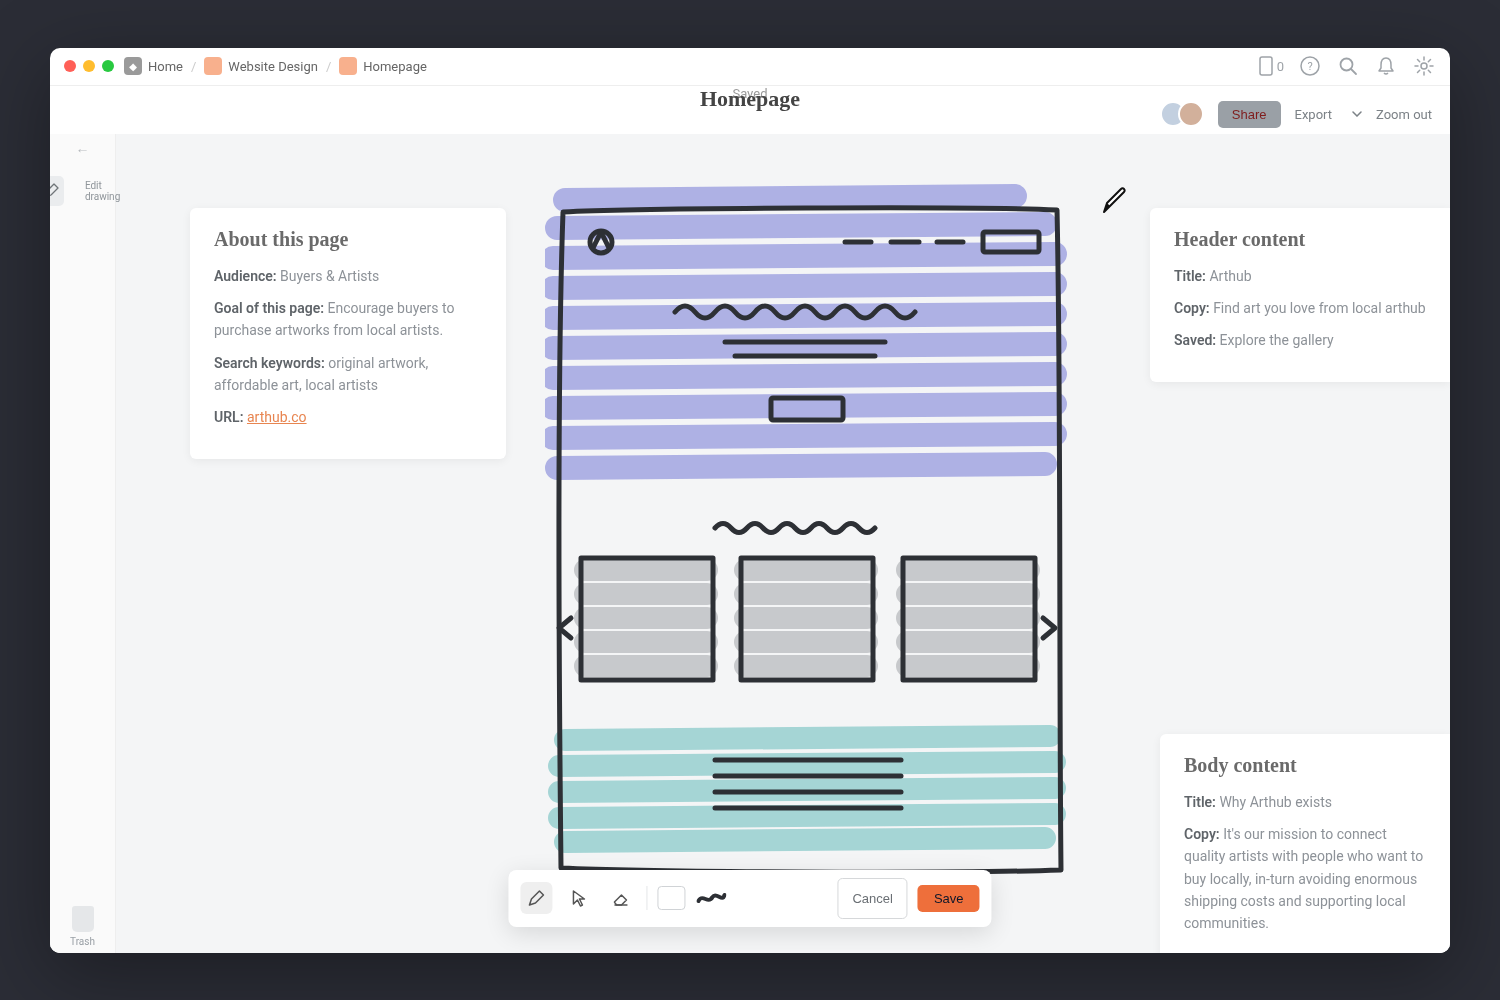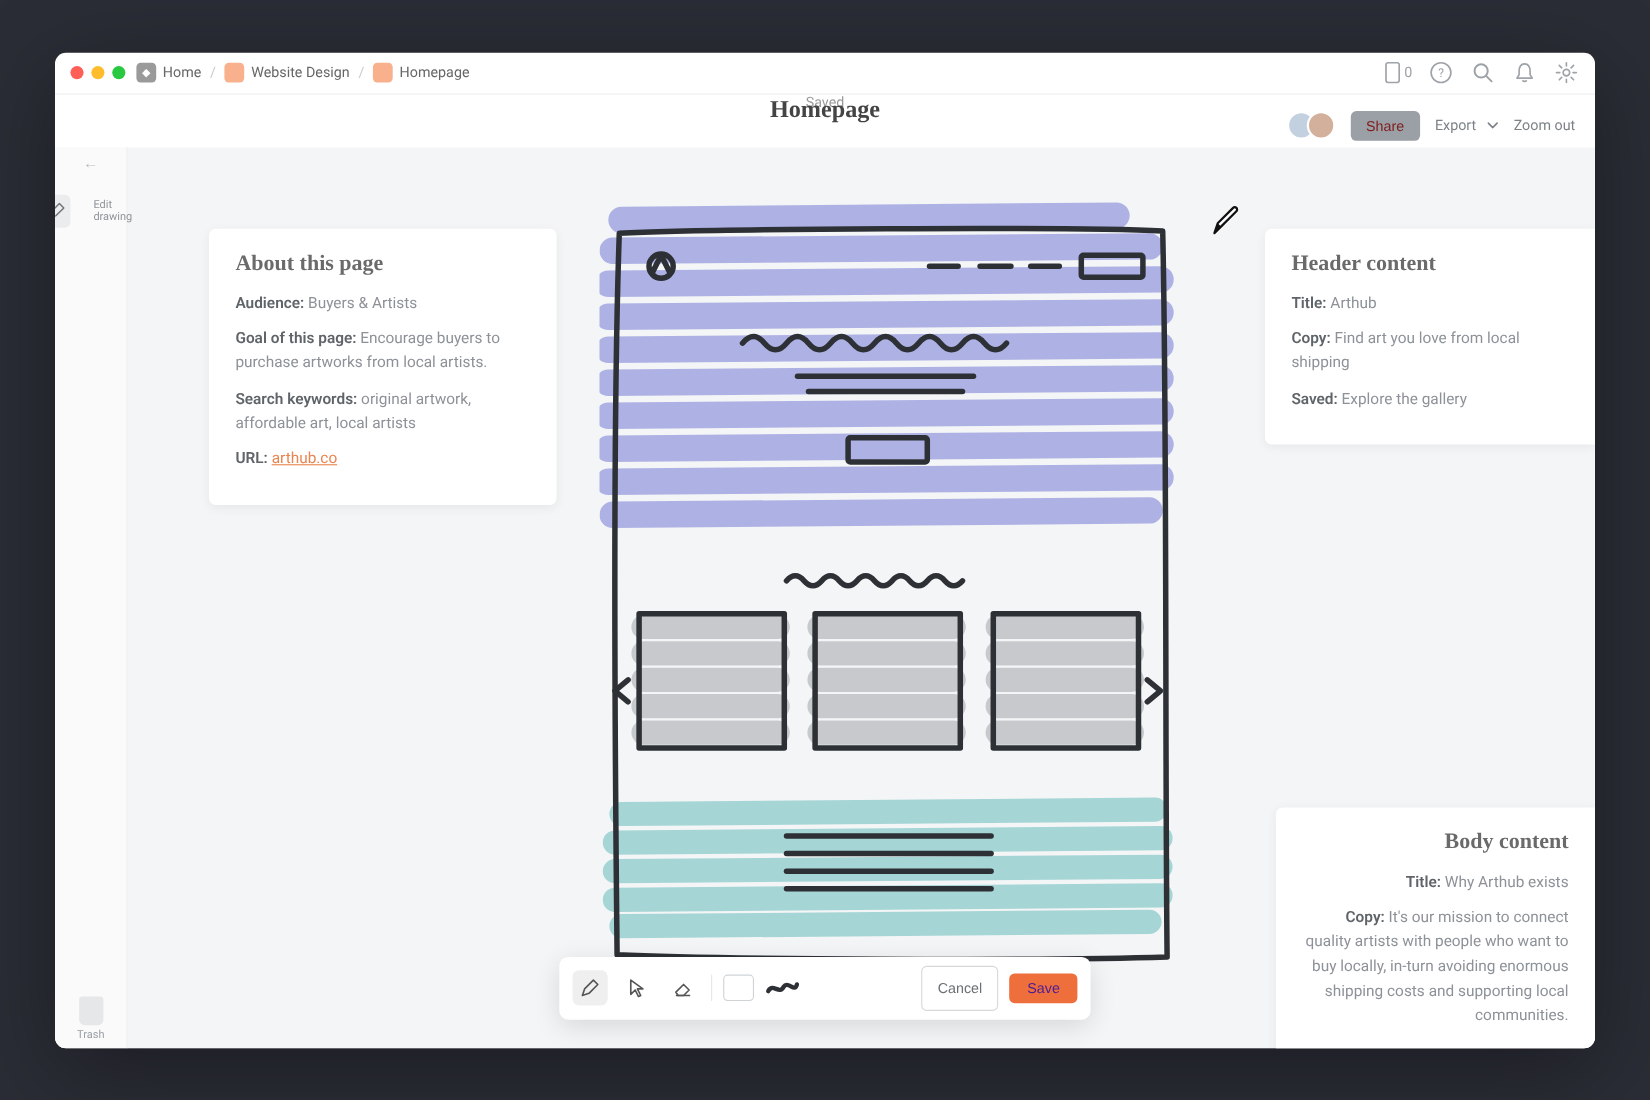--- a/index.html
+++ b/index.html
@@ -59,21 +59,21 @@
 .page-title {
   position:absolute; left:50%; transform:translateX(-50%);
   font-family: Georgia, 'Times New Roman', serif;
   font-size: 22px; font-weight:700; color:#444;
 }
 .subheader-right { margin-left:auto; display:flex; align-items:center; gap:14px; }
 .avatars { display:flex; }
 .avatar { width:26px; height:26px; border-radius:50%; background:#d2b09b; border:2px solid #fff; margin-left:-8px; }
 .avatar:first-child { margin-left:0; background:#c3d0e0; }
 .btn-share { background:#9aa0a6; color:#7f1d1d; border:none; border-radius:5px; padding:6px 14px; font-size:13px; cursor:pointer; }
-.link-muted { color:#7c8287; font-size:13px; cursor:pointer; display:flex; align-items:center; gap:10px; }
+.link-muted { color:#7c8287; font-size:13px; cursor:pointer; display:flex; align-items:center; gap:20px; }
 
 .workspace {
   position: relative;
   background:#f4f5f6;
   height: calc(100% - 38px - 48px);
 }
 .left-rail {
   position:absolute; left:0; top:0; bottom:0; width:66px;
   background:#fafafa; border-right:1px solid #eee;
   display:flex; flex-direction:column; align-items:center;
@@ -96,21 +96,21 @@
 .card h3 {
   font-family: Georgia, 'Times New Roman', serif;
   font-size:20px; color:#6a6a6a; margin-bottom:14px; font-weight:700;
 }
 .card p { font-size:14px; color:#8d9298; line-height:1.6; margin-bottom:10px; }
 .card p strong { color:#5f6469; font-weight:600; }
 .card a { color:#e88550; text-decoration:underline; }
 
 .about-card { left:140px; top:74px; width:316px; }
 .header-card { right:0; top:74px; width:300px; border-radius:6px 0 0 6px; }
-.body-card { right:0; top:600px; width:290px; border-radius:6px 0 0 6px;text-align:right; }
+.body-card { right:0; top:600px; width:290px; border-radius:6px 0 0 6px; }
 
 .wireframe {
   position:absolute;
   left:495px; top:48px;
   width:528px; height:700px;
 }
 
 .pencil-cursor {
   position:absolute;
   left:1050px; top:52px; width:30px; height:30px;
@@ -126,21 +126,21 @@
   box-shadow: 0 6px 24px rgba(0,0,0,.12);
   padding:8px 12px;
   display:flex; align-items:center; gap:10px;
 }
 .tool { width:32px; height:32px; border-radius:6px; display:flex; align-items:center; justify-content:center; cursor:pointer; }
 .tool.active { background:#efefef; }
 .divider { width:1px; height:24px; background:#e4e6e8; }
 .swatch { width:28px; height:24px; border:1px solid #d0d3d6; border-radius:4px; background:#fff; cursor:pointer; }
 .stroke-sample { width:32px; height:24px; display:flex; align-items:center; justify-content:center; cursor:pointer; }
 .btn-cancel { background:#fff; border:1px solid #d6d8da; color:#6a6f74; border-radius:5px; padding:12px 14px; font-size:13px; cursor:pointer; }
-.btn-save { background:#ee6f3b; border:none; color:#4c1d95; border-radius:5px; padding:6px 16px; font-size:13px; cursor:pointer; }
+.btn-save { background:#ee6f3b; border:none; color:#0f172a; border-radius:5px; padding:6px 16px; font-size:13px; cursor:pointer; }
 </style>
 </head>
 <body>
 
 <div class="app-window">
 
   <div class="titlebar">
     <div class="traffic-lights">
       <div class="tl red"></div>
       <div class="tl yellow"></div>
@@ -237,21 +237,21 @@
       <h3>About this page</h3>
       <p><strong>Audience:</strong><span> Buyers &amp; Artists</span></p>
       <p><strong>Goal of this page:</strong><span> Encourage buyers to purchase artworks from local artists.</span></p>
       <p><strong>Search keywords:</strong><span> original artwork, affordable art, local artists</span></p>
       <p><strong>URL:</strong> <a href="#">arthub.co</a></p>
     </div>
 
     <div class="card header-card">
       <h3>Header content</h3>
       <p><strong>Title:</strong><span> Arthub</span></p>
-      <p><strong>Copy:</strong><span> Find art you love from local shipping</span></p>
+      <p><strong>Copy:</strong><span> Find art you love from local arthub</span></p>
       <p><strong>Saved:</strong><span> Explore the gallery</span></p>
     </div>
 
     <div class="card body-card">
       <h3>Body content</h3>
       <p><strong>Title:</strong><span> Why Arthub exists</span></p>
       <p><strong>Copy:</strong><span> It's our mission to connect quality artists with people who want to buy locally, in-turn avoiding enormous shipping costs and supporting local communities.</span></p>
     </div>
 
     <div class="wireframe">

